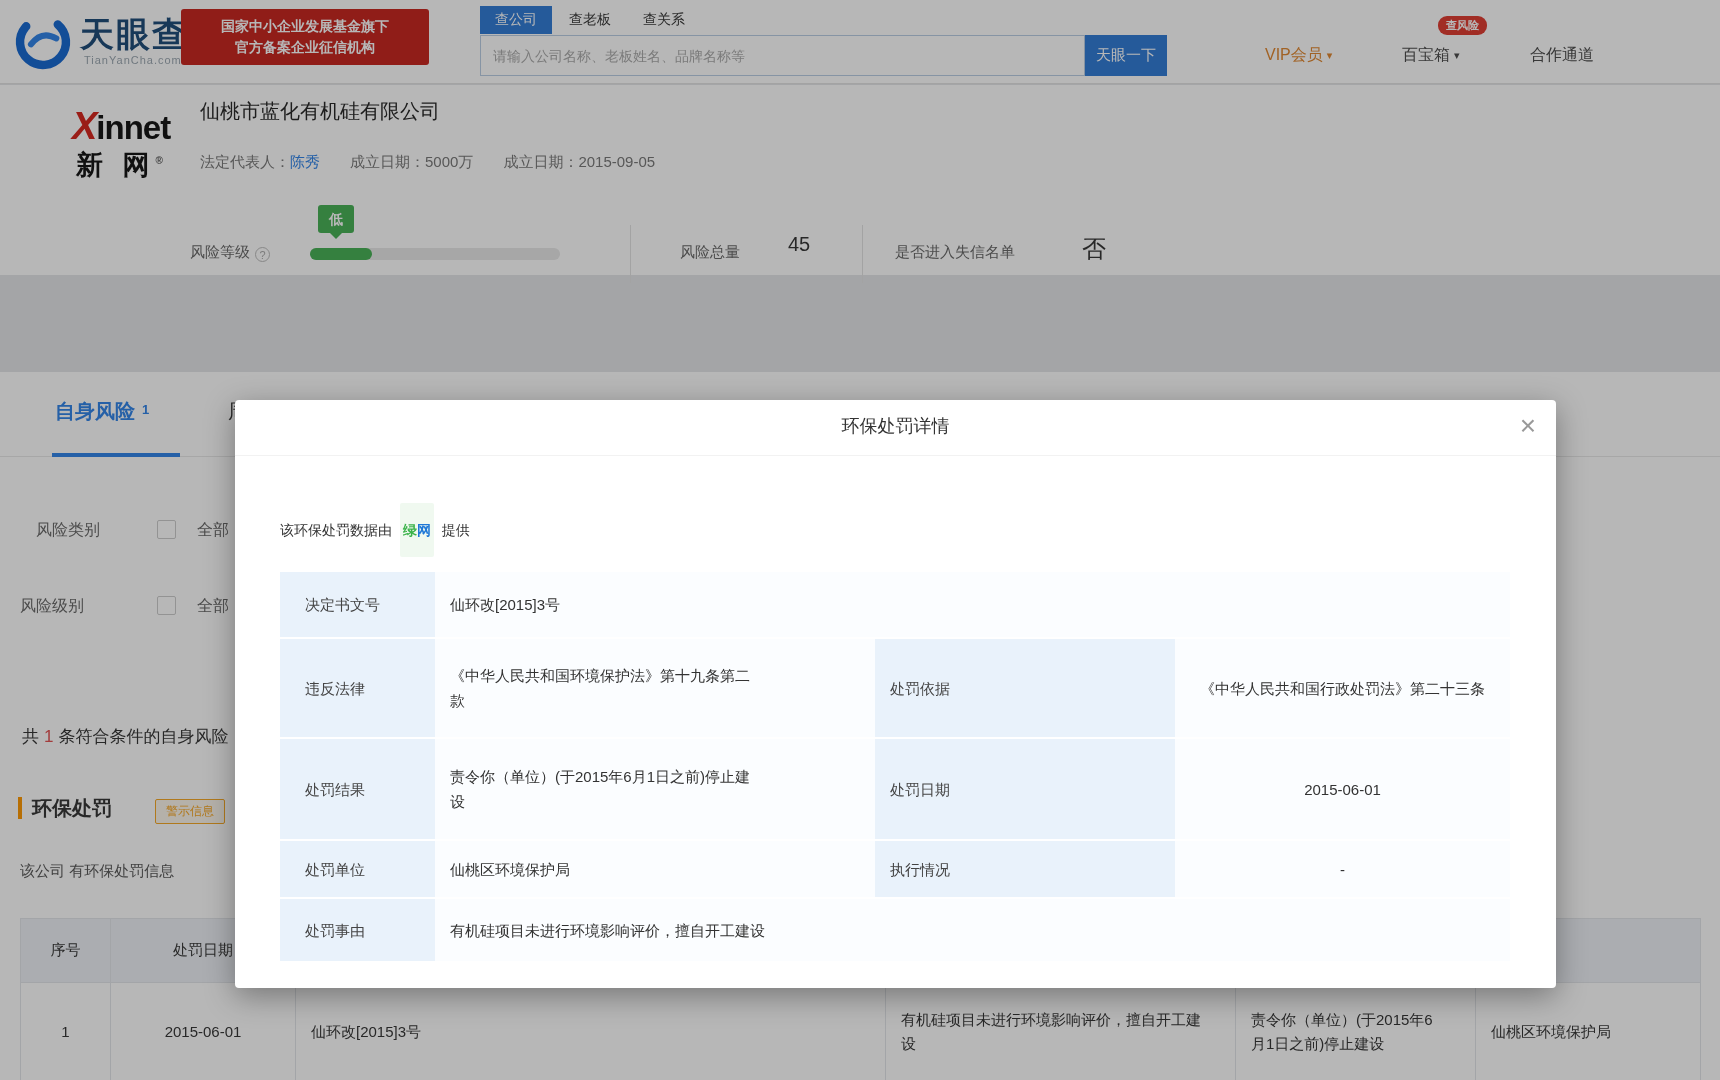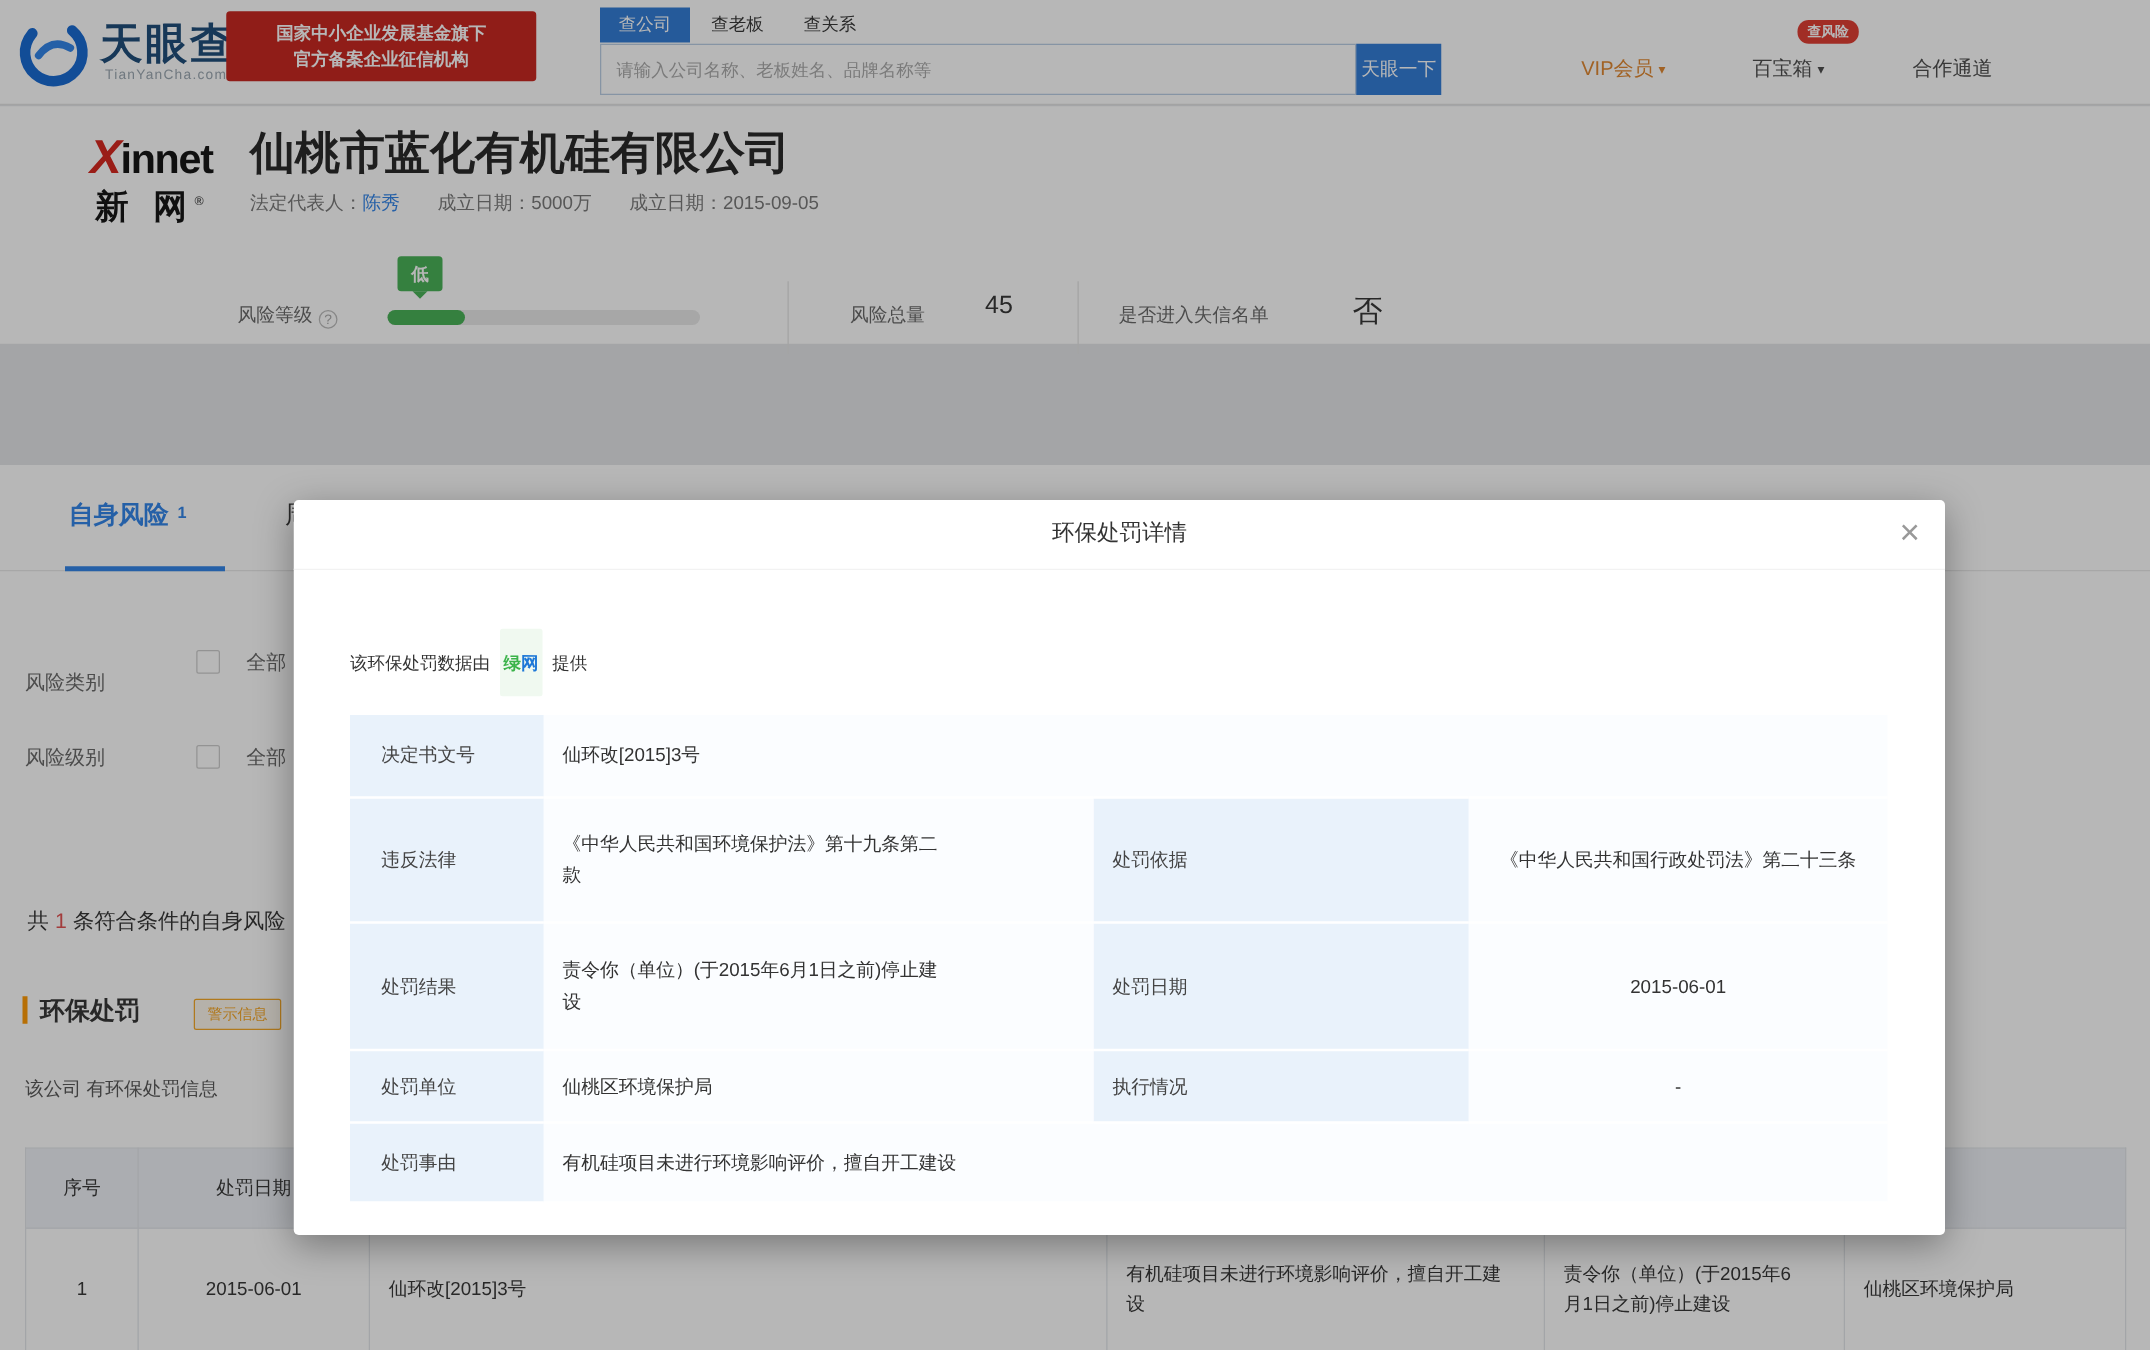--- a/index.html
+++ b/index.html
@@ -16,37 +16,37 @@
   .logo-cn { left:80px; top:12px; font-size:34px; font-weight:bold; color:#1b4a77; letter-spacing:2px; }
   .logo-sub { left:84px; top:54px; font-size:11px; color:#9aa6b0; letter-spacing:1px; }
   .promo { left:181px; top:9px; width:248px; height:56px; background:#c7231c; border-radius:3px;
            color:#fff; font-size:14px; font-weight:bold; text-align:center; line-height:21px; padding-top:7px; }
   .stabs { left:480px; top:5px; height:30px; display:flex; align-items:center; gap:2px; font-size:14px; }
   .stab { padding:5px 15px; color:#333; cursor:pointer; }
   .stab.active { background:#2e7ad6; color:#fff; }
   .sinput { left:480px; top:35px; width:605px; height:41px; border:1px solid #b9cde4; background:#fff;
             font-size:14px; padding:0 12px; color:#1d4ed8; outline:none; }
   .sinput::placeholder { color:#a9a9a9; }
-  .sbtn { left:1085px; top:35px; width:68px; height:41px; background:#2e7ad6; color:#fff; border:none;
+  .sbtn { left:1085px; top:35px; width:82px; height:41px; background:#2e7ad6; color:#fff; border:none;
           font-size:15px; cursor:pointer; font-family:inherit; }
   .navitem { top:45px; font-size:16px; cursor:pointer; white-space:nowrap; }
   .nav-vip { left:1265px; color:#e0862e; }
   .nav-box { left:1402px; color:#4a4a4a; }
   .nav-partner { left:1530px; color:#4a4a4a; width:190px; overflow:hidden; }
   .caret { font-size:11px; margin-left:4px; vertical-align:1px; color:inherit; }
   .risk-pill { left:1438px; top:16px; background:#e03a2f; color:#fff; font-size:11px; padding:2px 8px;
                border-radius:9px; font-weight:bold; }
 
   
   .company { left:0; top:85px; width:1720px; height:190px; background:#fff; z-index:1; }
   .xlogo1 { left:72px; top:20px; font-size:33px; font-weight:bold; color:#111; letter-spacing:-1px; }
   .xlogo1 .xred { color:#d6231b; font-style:italic; font-size:38px; }
   .xlogo2 { left:76px; top:62px; font-size:27px; font-weight:bold; color:#111; letter-spacing:6px; }
   .xlogo2 sup { font-size:10px; letter-spacing:0; color:#555; }
-  .cname { left:200px; top:13px; font-size:36px; font-weight:bold; color:#252525; }
+  .cname { left:200px; top:13px; font-size:20px; font-weight:normal; color:#252525; }
   .cinfo { left:200px; top:68px; font-size:15px; color:#777; display:flex; gap:30px; }
   .cinfo .lnk { color:#2f83e8; cursor:pointer; }
   .risk-label { top:158px; font-size:15px; color:#666; }
   .hicon { display:inline-block; width:15px; height:15px; border:1px solid #bbb; border-radius:50%;
            font-size:11px; line-height:14px; text-align:center; color:#aaa; margin-left:5px; vertical-align:-2px; }
   .bubble { left:318px; top:120px; width:36px; height:28px; background:#45b054; border-radius:3px; color:#fff;
             font-size:14px; font-weight:bold; text-align:center; line-height:28px; }
   .bubble:after { content:""; position:absolute; left:12px; top:28px; border:6px solid transparent; border-top-color:#45b054; }
   .track { left:310px; top:163px; width:250px; height:12px; background:#e8e8e8; border-radius:6px; }
   .fill  { width:62px; height:12px; background:#45b054; border-radius:6px; }
@@ -162,21 +162,21 @@
     </div>
     <div class="tab" style="left:228px;">
       <span>周边风险</span><span class="cnt">11</span>
     </div>
     <div class="tab" style="left:398px;">
       <span>预警提醒</span><span class="cnt">11</span>
     </div>
     <div class="abs tab-underline"></div>
   </div>
 
-  <div class="abs filter-label" style="top:164px;">风险类别</div>
+  <div class="abs filter-label" style="top:148px;margin-left:16px;">风险类别</div>
   <div class="abs checkbox" style="top:148px;"></div>
   <div class="abs filter-opt" style="top:148px;">全部</div>
 
   <div class="abs filter-label" style="top:224px;">风险级别</div>
   <div class="abs checkbox" style="top:224px;"></div>
   <div class="abs filter-opt" style="top:224px;">全部</div>
 
   <div class="abs summary">
     <span>共</span><span class="red">1</span><span>条符合条件的自身风险</span>
   </div>

